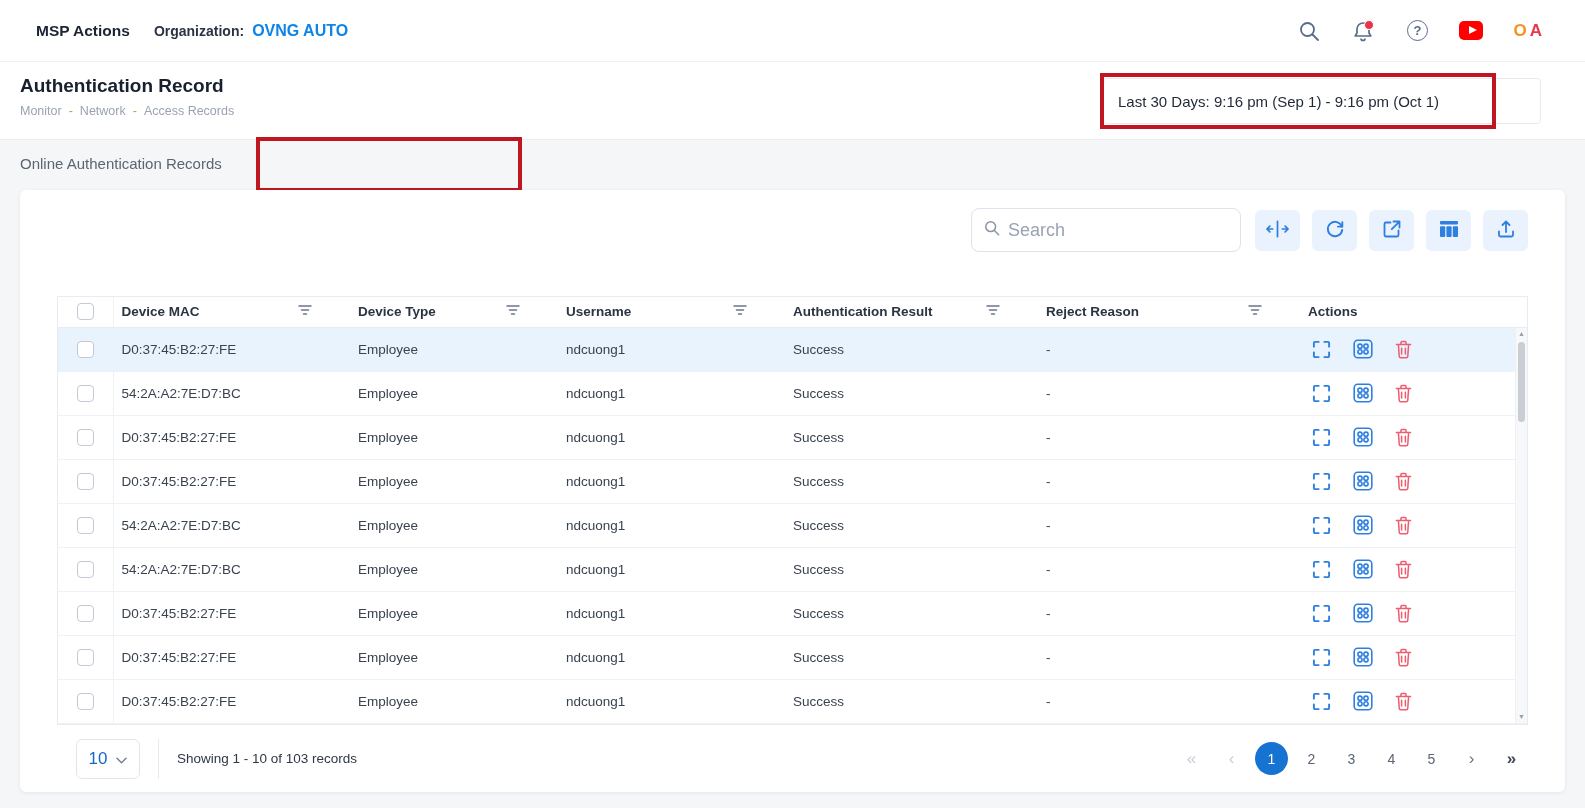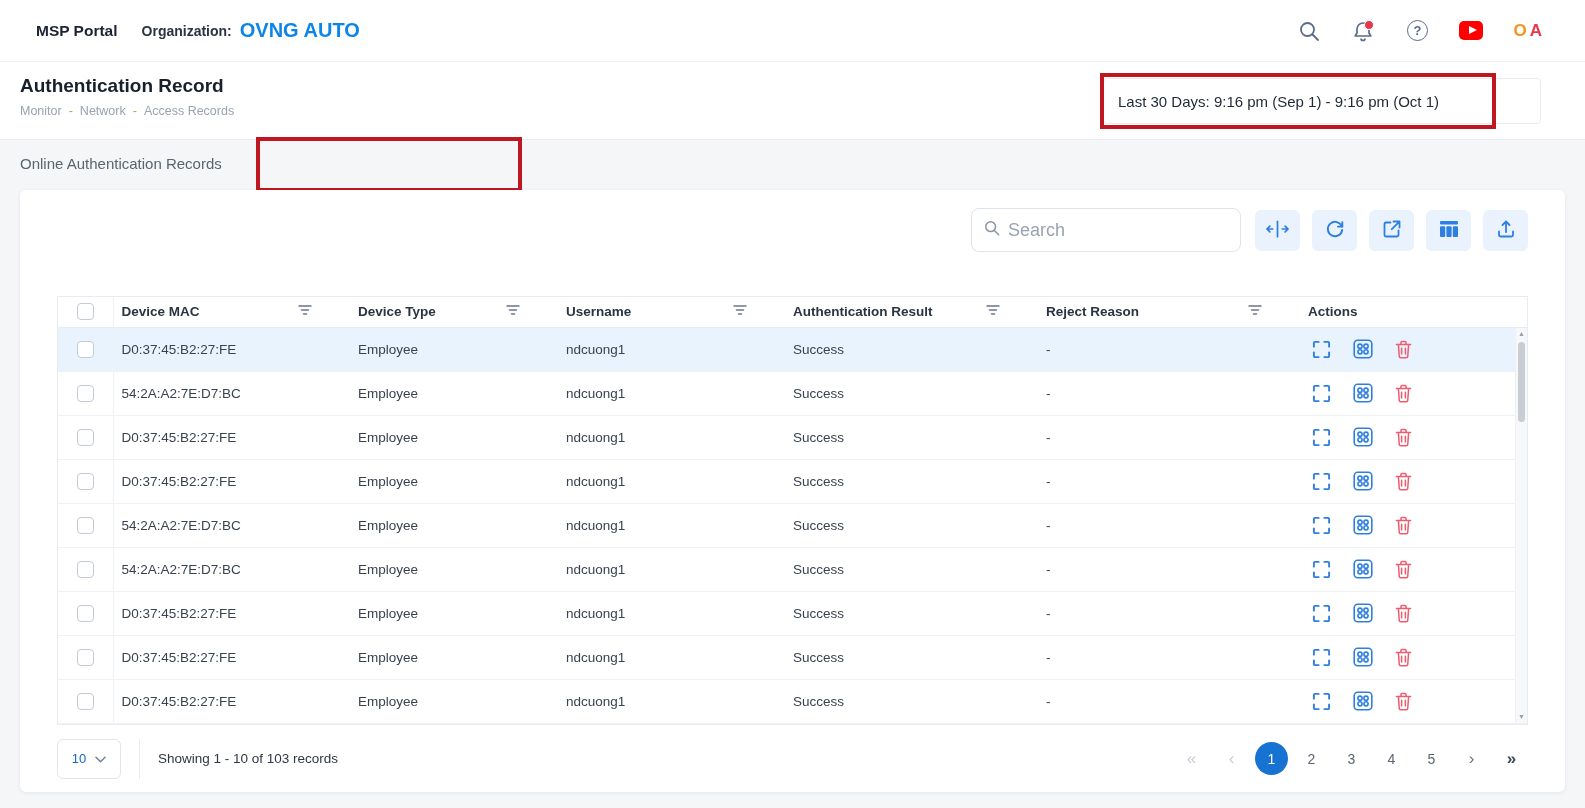--- a/index.html
+++ b/index.html
@@ -13,21 +13,21 @@
   }
 
   
   .topbar {
     height:62px; background:#fff; border-bottom:1px solid #f0f1f4;
     display:flex; align-items:center; padding:0 40px 0 36px;
   }
   .brand { font-size:15.5px; font-weight:bold; color:#1c2433; }
   .org { margin-left:24px; display:flex; align-items:center; gap:8px; }
   .org-label { font-size:14px; font-weight:bold; color:#2a3342; }
-  .org-value { font-size:20px; font-weight:bold; color:#0d85e8; cursor:pointer; }
+  .org-value { font-size:16px; font-weight:bold; color:#0d85e8; cursor:pointer; }
   .topbar-right { margin-left:auto; display:flex; align-items:center; gap:30px; }
   .tb-icon { width:24px; height:24px; display:flex; align-items:center; justify-content:center; position:relative; cursor:pointer; }
   .bell-dot { position:absolute; top:1px; right:1px; width:10px; height:10px; border-radius:50%; background:#e8354b; border:1.5px solid #fff; }
   .help-circle {
     width:21px; height:21px; border-radius:50%; border:1.8px solid #5a6b8c;
     display:flex; align-items:center; justify-content:center;
     font-size:13px; font-weight:bold; color:#5a6b8c;
   }
   .yt { width:27px; height:19px; background:#ff0000; border-radius:5px; position:relative; }
   .yt::after {
@@ -102,38 +102,38 @@
   .vscroll { position:absolute; top:31px; right:0; bottom:1px; width:12px; background:#f7f8f9; border-left:1px solid #eef0f3; }
   .vs-arrow { height:12px; font-size:7px; color:#9aa0ab; text-align:center; line-height:12px; cursor:pointer; }
   .vs-arrow.down { position:absolute; bottom:0; left:0; right:0; }
   .vs-thumb { position:absolute; top:14px; left:2px; width:7px; height:80px; background:#c9cdd4; border-radius:4px; cursor:pointer; }
 
   
   .card-footer { display:flex; align-items:center; margin:14px 37px 0 37px; }
   .page-size {
     width:64px; height:40px; border:1px solid #e1e6ec; border-radius:6px;
     display:flex; align-items:center; justify-content:center; gap:9px;
-    font-size:13px; color:#1668c7; cursor:pointer; background:#fff;
+    font-size:17px; color:#1668c7; cursor:pointer; background:#fff;margin-left:19px;
   }
   .summary { margin-left:18px; padding-left:18px; border-left:1px solid #e8ebf0; font-size:13.5px; color:#2f3845; height:40px; display:flex; align-items:center; }
   .pagination { margin-left:auto; display:flex; align-items:center; gap:7px; }
   .pg {
     min-width:33px; height:33px; display:flex; align-items:center; justify-content:center;
     font-size:14px; color:#5a6472; border-radius:50%; cursor:pointer;
   }
   .pg.nav { font-size:17px; color:#6b7585; }
   .pg.disabled { color:#c7cdd7; cursor:default; }
   .pg.active { background:#1673d2; color:#fff; }
   .pg.last { color:#3f4856; font-weight:bold; }
 </style>
 </head>
 <body>
 
 <div class="topbar">
-  <span class="brand">MSP Portal</span>
+  <span class="brand">MSP Actions</span>
   <span class="org">
     <span class="org-label">Organization:</span>
     <span class="org-value">OVNG AUTO</span>
   </span>
   <div class="topbar-right">
     <span class="tb-icon">
       <svg width="22" height="22" viewBox="0 0 22 22" fill="none" stroke="#5a6b8c" stroke-width="1.8" stroke-linecap="round">
           <circle cx="9.5" cy="9.5" r="6.5"></circle>
           <path d="M14.5 14.5L20 20"></path>
         </svg>

